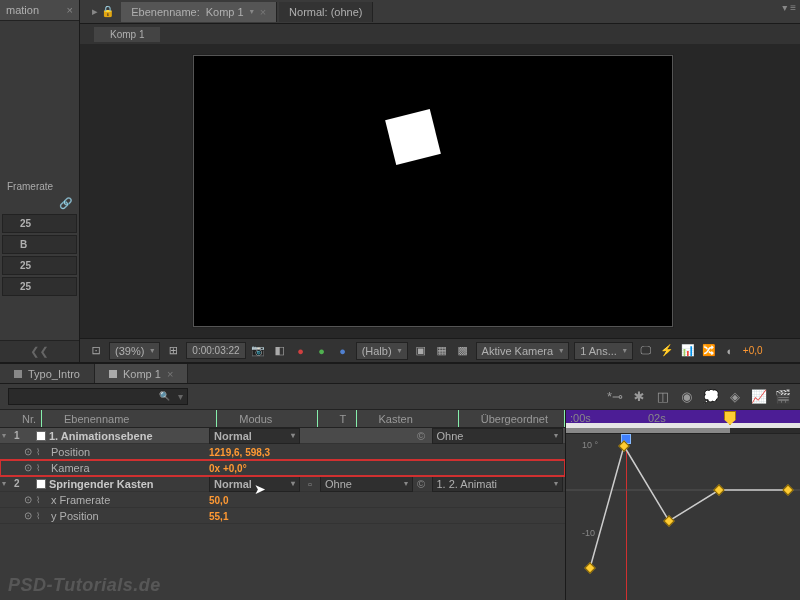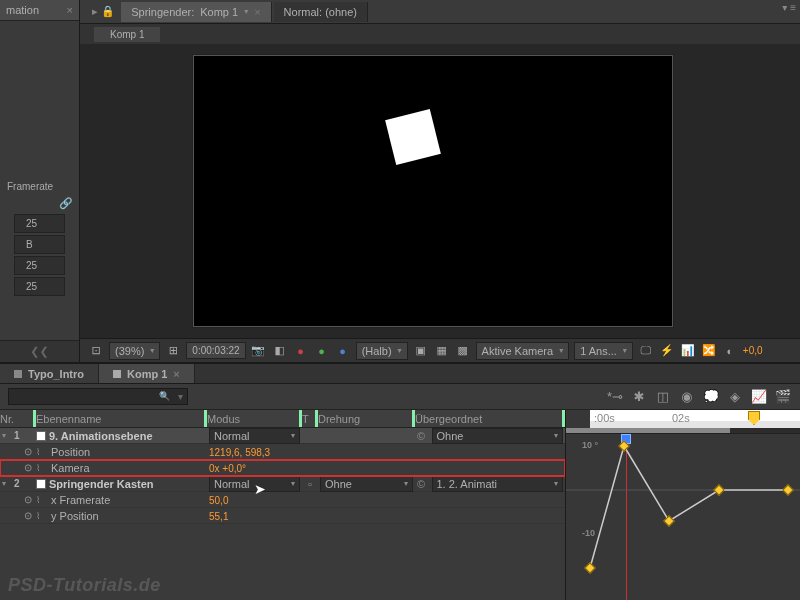--- a/index.html
+++ b/index.html
@@ -2,21 +2,21 @@
 <html><head>
 <meta charset="utf-8">
 <style>
 * { margin: 0; padding: 0; box-sizing: border-box; font-family: Arial, sans-serif; font-size: 11px; }
 body { background: #272727; color: #b0b0b0; width: 800px; height: 600px; overflow: hidden; position: relative; }
 .top-panel-area { display: flex; height: 362px; }
 .left-sidebar { width: 80px; background: #3a3a3a; border-right: 1px solid #1a1a1a; display: flex; flex-direction: column; }
 .sidebar-tab { background: #4a4a4a; padding: 4px 6px; border-bottom: 1px solid #222; font-size: 10px; display: flex; align-items: center; justify-content: space-between; }
 .sidebar-tab .x { color: #888; cursor: pointer; }
 .sidebar-section { padding: 2px; }
-.sidebar-field { background: #2f2f2f; border: 1px solid #222; padding: 3px 11px; margin: 2px 12px; font-size: 10px; }
+.sidebar-field { background: #2f2f2f; border: 1px solid #222; padding: 3px 17px; margin: 2px 0; font-size: 10px; font-weight: bold; }
 .framerate-label { font-size: 10px; padding: 3px 5px; color: #aaa; }
 .sidebar-collapse { text-align: center; padding: 4px; color: #666; background: #333; border-top: 1px solid #222; }
 .main-area { flex: 1; display: flex; flex-direction: column; background: #272727; }
 .comp-tabs { height: 24px; background: #3a3a3a; display: flex; align-items: center; border-bottom: 1px solid #1a1a1a; padding-left: 8px; gap: 2px; }
 .comp-tab-icons { display: flex; gap: 4px; color: #888; font-size: 12px; padding: 0 4px; }
 .comp-tab { background: #4a4a4a; padding: 4px 10px; font-size: 10px; border-right: 1px solid #222; display: flex; align-items: center; gap: 6px; }
 .comp-tab.active { background: #555; }
 .comp-tab .x { color: #777; cursor: pointer; }
 .comp-subtabs { height: 20px; background: #333; display: flex; align-items: center; padding-left: 14px; }
 .comp-subtab { background: #444; padding: 2px 16px; font-size: 10px; }
@@ -26,71 +26,71 @@
 .preview-controls { height: 24px; background: #333; display: flex; align-items: center; gap: 5px; padding: 0 8px; border-top: 1px solid #1a1a1a; }
 .pc-item { background: #444; border: 1px solid #222; padding: 2px 5px; font-size: 10px; display: flex; align-items: center; gap: 3px; }
 .pc-icon { width: 16px; height: 16px; display: flex; align-items: center; justify-content: center; color: #aaa; }
 .pc-icon.red { color: #d04040; }
 .pc-icon.green { color: #50b050; }
 .pc-icon.blue { color: #5080d0; }
 .pc-dropdown::after { content: "▾"; margin-left: 3px; color: #888; font-size: 8px; }
 .pc-orange { color: #ff9933; font-size: 10px; }
 .timeline-panel { height: 238px; background: #3a3a3a; border-top: 2px solid #1a1a1a; display: flex; flex-direction: column; }
 .tl-tabs { height: 20px; display: flex; background: #333; border-bottom: 1px solid #1a1a1a; }
-.tl-tab { padding: 6px 14px; font-size: 10px; border-right: 1px solid #222; background: #3a3a3a; display: flex; align-items: center; gap: 6px; font-weight: bold; }
+.tl-tab { padding: 6px 14px; font-size: 10px; border-right: 1px solid #222; background: #3a3a3a; display: flex; align-items: center; gap: 6px; }
 .tl-tab.active { background: #484848; }
 .tl-tab .x { color: #777; cursor: pointer; }
 .tl-toolbar { height: 26px; display: flex; align-items: center; justify-content: space-between; padding: 0 8px; border-bottom: 1px solid #222; }
 .tl-search { background: #2a2a2a; border: 1px solid #1a1a1a; padding: 2px 18px 2px 6px; width: 180px; font-size: 10px; color: #888; position: relative; }
 .tl-search::after { content: "▾"; position: absolute; right: 4px; color: #666; }
 .tl-search::before { content: "🔍"; position: absolute; right: 16px; font-size: 9px; }
 .tl-icons { display: flex; gap: 6px; color: #999; }
 .tl-icons span { width: 18px; text-align: center; cursor: pointer; font-size: 13px; }
 .tl-body { flex: 1; display: flex; }
 .tl-left { width: 566px; display: flex; flex-direction: column; border-right: 1px solid #1a1a1a; }
 .tl-headers { height: 18px; display: flex; background: #3f3f3f; border-bottom: 1px solid #222; font-size: 9px; color: #999; }
-.th-col { padding: 3px 0; border-right: 3px solid #86efac; }
+.th-col { padding: 3px 16px; border-right: 1px solid #86efac; margin-left: 6px; }
 .th-nr { width: 36px; }
 .th-name { width: 171px; }
 .th-modus { width: 95px; }
 .th-t { width: 16px; }
 .th-bewmas { width: 97px; }
 .th-parent { flex: 1; }
 .tl-rows { flex: 1; overflow: hidden; }
 .tl-row { height: 16px; display: flex; align-items: center; font-size: 10px; border-bottom: 1px solid #333; }
 .tl-row.layer { background: #3a3a3a; }
 .tl-row.selected { background: #4a4a4a; }
 .tl-row.highlighted { outline: 2px solid #d03030; outline-offset: -1px; background: #3a3a3a; }
 .tl-cell-nr { width: 36px; display: flex; align-items: center; gap: 2px; padding-left: 2px; }
 .tl-cell-name { width: 171px; display: flex; align-items: center; gap: 3px; overflow: hidden; }
-.tl-cell-modus { width: 95px; padding: 0 2px; }
+.tl-cell-modus { width: 95px; padding: 0 2px; font-weight: bold; }
 .tl-cell-t { width: 16px; text-align: center; color: #888; }
 .tl-cell-bewmas { width: 97px; padding: 0 2px; }
 .tl-cell-parent { flex: 1; display: flex; align-items: center; gap: 2px; padding: 0 2px; }
 .tl-dropdown { background: #2f2f2f; border: 1px solid #222; padding: 1px 4px; font-size: 9px; display: flex; justify-content: space-between; align-items: center; width: 100%; }
 .tl-dropdown::after { content: "▾"; color: #888; font-size: 8px; }
 .layer-color { width: 10px; height: 10px; background: #fff; border: 1px solid #666; flex-shrink: 0; }
 .layer-num { font-weight: bold; font-size: 10px; }
 .tri { color: #888; font-size: 8px; width: 10px; flex-shrink: 0; }
 .stopwatch { color: #999; cursor: pointer; font-size: 10px; width: 12px; flex-shrink: 0; }
 .graph-icon { width: 12px; color: #888; font-size: 9px; flex-shrink: 0; }
 .indent-1 { padding-left: 24px; }
 .indent-2 { padding-left: 24px; }
 .val-orange { color: #ff9933; font-size: 10px; }
 .boldish { font-weight: bold; color: #c8c8c8; }
 .pickwhip { color: #888; font-size: 11px; width: 14px; cursor: pointer; }
 .cursor-arrow { position: absolute; left: 254px; top: 481px; font-size: 14px; color: #fff; pointer-events: none; z-index: 100; }
 .tl-right { flex: 1; display: flex; flex-direction: column; background: #373737; position: relative; }
-.time-ruler { height: 18px; background: #ffffff; border-bottom: 7px solid #e5e5e5; display: flex; position: relative; font-size: 9px; color: #888; margin-left: 24px; }
+.time-ruler { height: 18px; background: #4c1d95; border-bottom: 5px solid #e5e5e5; display: flex; position: relative; font-size: 9px; color: #888; }
 .time-tick { position: absolute; top: 2px; }
 .cti { position: absolute; top: 0; bottom: 0; width: 1px; background: #d03030; }
 .cti-head { position: absolute; top: 0; left: -5px; width: 10px; height: 10px; background: #4080ff; border: 1px solid #88bbff; }
 .playhead-yellow { position: absolute; top: 1px; width: 12px; height: 14px; background: #ffcc33; border: 1px solid #aa7700; clip-path: polygon(0 0, 100% 0, 100% 60%, 50% 100%, 0 60%); }
 .graph-area { flex: 1; position: relative; background: #373737; }
-.graph-label { position: absolute; font-size: 9px; color: #888; font-weight: bold; }
+.graph-label { position: absolute; font-size: 9px; color: #888; }
 .kf { position: absolute; width: 8px; height: 8px; background: #ffcc33; border: 1px solid #886600; transform: rotate(45deg); }
 .graph-svg { position: absolute; inset: 0; }
 .watermark { position: absolute; bottom: 4px; left: 8px; font-size: 18px; font-style: italic; font-weight: bold; color: rgba(255,255,255,0.15); letter-spacing: 0.5px; }
 .top-right-icons { position: absolute; right: 4px; top: 2px; display: flex; gap: 6px; color: #888; font-size: 10px; }
 </style>
 </head>
 <body>
 
 <div class="top-right-icons">▾ ≡</div>
 
@@ -115,21 +115,21 @@
     <div class="sidebar-collapse">❮❮</div>
   </div>
 
   <div class="main-area">
     <div class="comp-tabs">
       <div class="comp-tab-icons">
         <span>▸</span>
         <span>🔒</span>
       </div>
       <div class="comp-tab active">
-        <span>Springender:</span>
+        <span>Ebenenname:</span>
         <span>Komp 1</span>
         <span style="font-size:8px;color:#888;">▾</span>
         <span class="x">×</span>
       </div>
       <div class="comp-tab" style="background:#333;">
         <span>Normal: (ohne)</span>
       </div>
     </div>
     <div class="comp-subtabs">
       <div class="comp-subtab">Komp 1</div>
@@ -198,33 +198,33 @@
       <span>🎬</span>
     </div>
   </div>
   <div class="tl-body">
     <div class="tl-left">
       <div class="tl-headers">
         <div class="th-col th-nr">Nr.</div>
         <div class="th-col th-name">Ebenenname</div>
         <div class="th-col th-modus">Modus</div>
         <div class="th-col th-t">T</div>
-        <div class="th-col th-bewmas">Drehung</div>
+        <div class="th-col th-bewmas">Kasten</div>
         <div class="th-col th-parent">Übergeordnet</div>
       </div>
       <div class="tl-rows">
 
         <div class="tl-row layer selected">
           <div class="tl-cell-nr">
               <span class="tri">▾</span>
               <span class="layer-num">1</span>
             </div>
           <div class="tl-cell-name">
               <span class="layer-color"></span>
-              <span class="boldish">9. Animationsebene</span>
+              <span class="boldish">1. Animationsebene</span>
             </div>
           <div class="tl-cell-modus">
               <div class="tl-dropdown">
                 <span>Normal</span>
               </div>
             </div>
           <div class="tl-cell-t"></div>
           <div class="tl-cell-bewmas"></div>
           <div class="tl-cell-parent">
               <span class="pickwhip">©</span>

